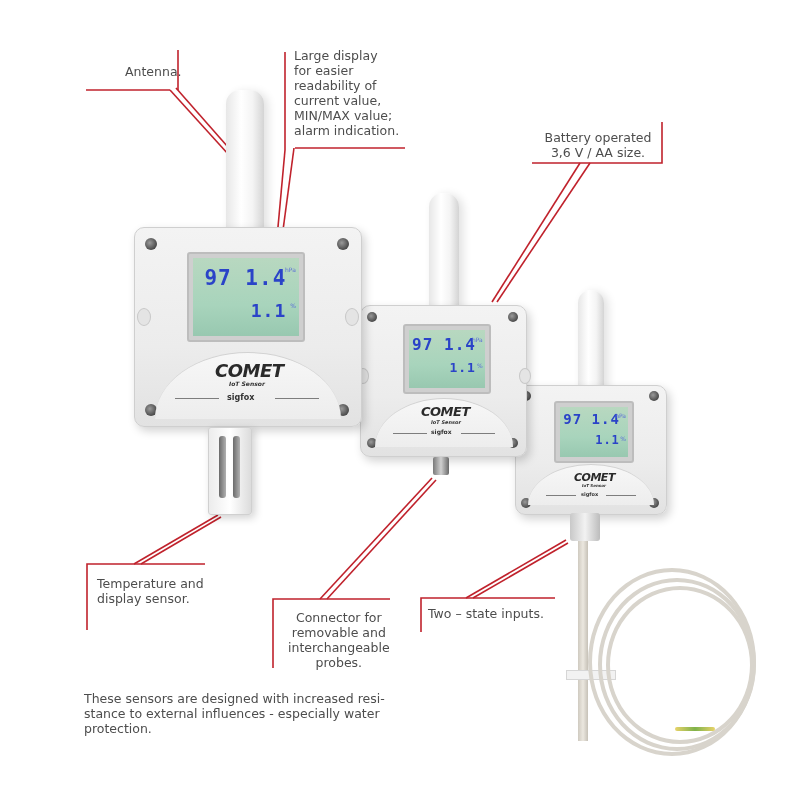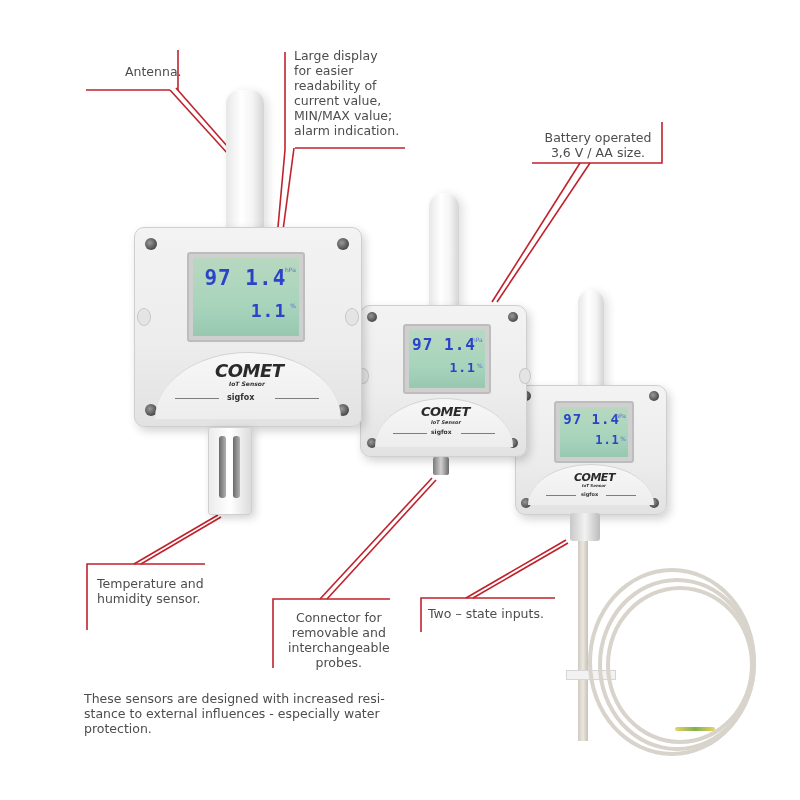--- a/index.html
+++ b/index.html
@@ -75,21 +75,21 @@
 <div class="label" style="left:125px; top:64px;">Antenna.</div>
 <div class="label" style="left:294px; top:48px;">Large display
 for easier
 readability of
 current value,
 MIN/MAX value;
 alarm indication.</div>
 <div class="label" style="left:542px; top:130px; text-align:center; width:112px;">Battery operated
 3,6 V / AA size.</div>
 <div class="label" style="left:97px; top:576px;">Temperature and
-humidity sensor.</div>
+display sensor.</div>
 <div class="label" style="left:288px; top:610px;text-align:center;">Connector for
 removable and
 interchangeable
 probes.</div>
 <div class="label" style="left:428px; top:606px;">Two – state inputs.</div>
 <div class="label" style="left:84px; top:691px;">These sensors are designed with increased resi-
 stance to external influences  - especially water
 protection.</div>
 
 <div class="device" style="left:510px; top:285px; width:160px; height:470px;">

